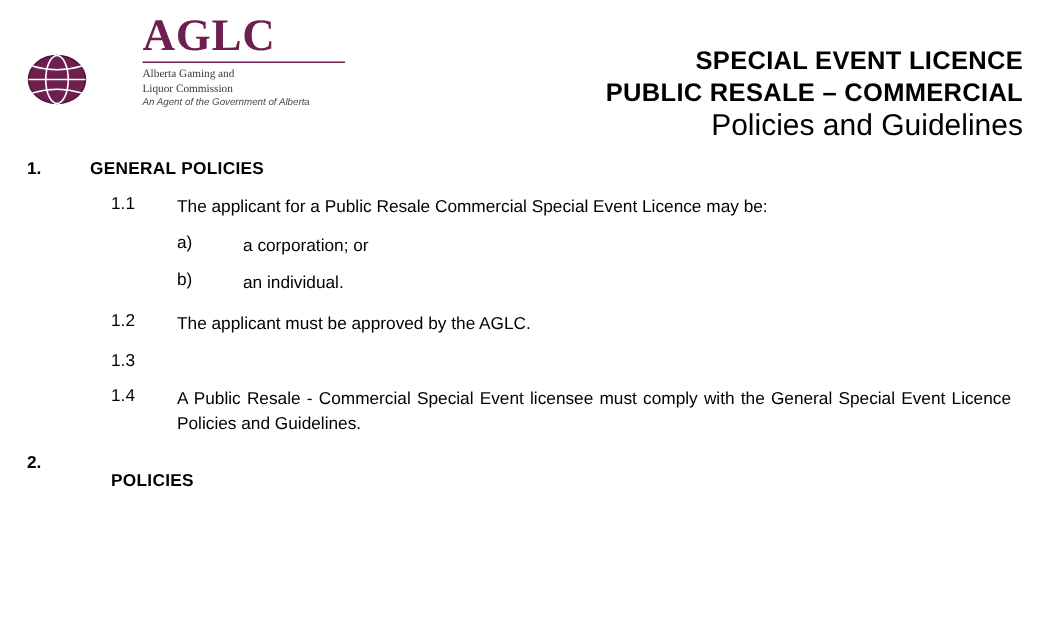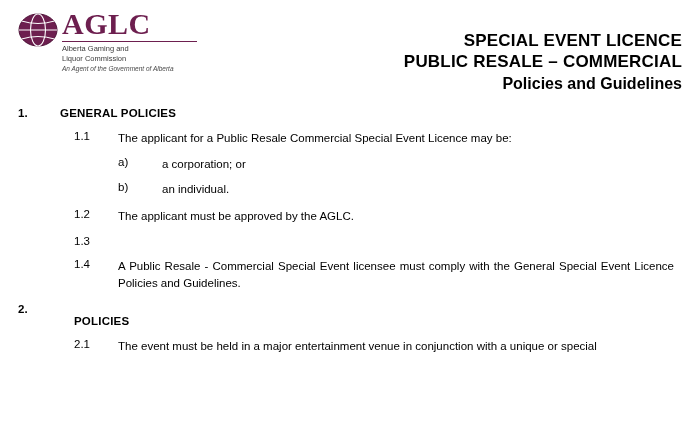--- a/index.html
+++ b/index.html
@@ -26,22 +26,23 @@
   
   .header {
     display: flex;
     align-items: flex-start;
     justify-content: space-between;
     padding: 8px 14px 0 18px;
     box-sizing: border-box;
   }
   .logo-block {
     display: flex;
-    align-items: flex-start;
+    align-items: flex-end;
     flex: 0 0 auto;
+    gap: 33px;
   }
   .logo-mark {
     width: 40px;
     height: 40px;
     margin-top: 2px;
     flex: 0 0 auto;
   }
   .logo-text {
     margin-left: 4px;
   }
@@ -55,21 +56,21 @@
   }
   .logo-rule {
     border-top: 1px solid #6d1f4f;
     margin: 1px 0 2px 0;
     width: 135px;
   }
   .logo-sub {
     font-size: 7.5px;
     line-height: 9.5px;
     color: #3b3b3b;
-    font-family: Liberation Sans, sans-serif;
+    font-family: Liberation Serif, serif;
   }
   .logo-sub2 {
     font-size: 6.5px;
     font-style: italic;
     color: #4a4a4a;
     margin-top: 2px;
     line-height: 8px;
   }
 
   .title-block {
@@ -78,22 +79,22 @@
     padding-top: 22px;
   }
   .doc-title-1,
   .doc-title-2 {
     font-size: 17px;
     font-weight: bold;
     line-height: 21px;
     letter-spacing: 0.2px;
   }
   .doc-title-3 {
-    font-size: 16px;
-    font-weight: bold;
+    font-size: 20px;
+    font-weight: normal;
     line-height: 22px;
     margin-top: 1px;
     text-align: right;
   }
 
   
   .content {
     padding: 10px 18px 0 18px;
     box-sizing: border-box;
   }
@@ -228,19 +229,15 @@
       <div class="cl-num">1.4</div>
       <div class="cl-text">A Public Resale - Commercial Special Event licensee must comply with the General Special Event Licence Policies and Guidelines.</div>
     </div>
 
     <div class="section">
       <div class="sec-num">2.</div>
     </div>
 
     <div class="subheading">POLICIES</div>
 
-    <div class="clause">
-      <div class="cl-num">2.1</div>
-      <div class="cl-text nojustify">The event must be held in a major entertainment venue in conjunction with a unique or special</div>
-    </div>
 
   </div>
 </div>
 
 </body></html>

